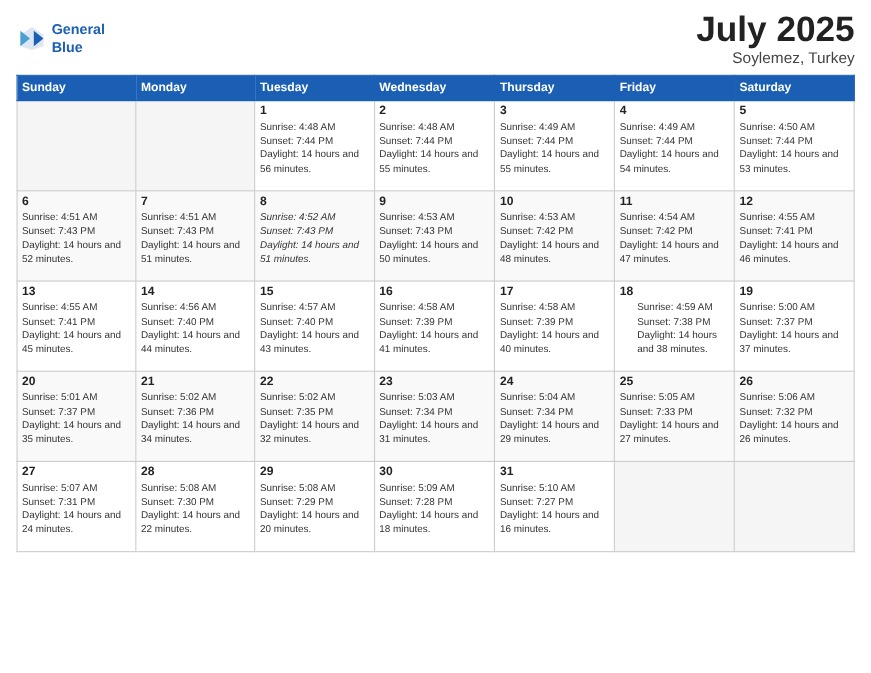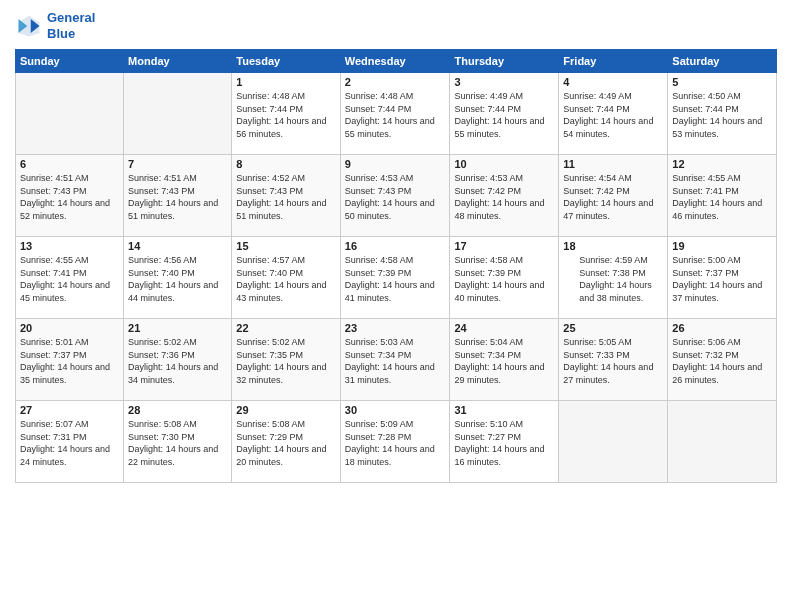--- a/index.html
+++ b/index.html
@@ -103,20 +103,24 @@
         <rect x="0" y="0" width="32" height="32" fill="white"></rect>
         <polygon points="16,4 28,12 28,24 16,28 4,24 4,12" fill="#1a5fb4" opacity="0.15"></polygon>
         <path d="M18 8 L28 16 L18 24 Z" fill="#1a5fb4"></path>
         <path d="M4 8 L14 16 L4 24 Z" fill="#4a9fd4"></path>
       </svg>
       <div class="logo-text">
         <div>General</div>
         <div>Blue</div>
       </div>
     </div>
+    <div class="title-block">
+      <div class="month-title">July 2025</div>
+      <div class="location">Soylemez, Turkey</div>
+    </div>
   </div>
 
   <table class="calendar">
     <thead>
       <tr>
       <th>Sunday</th>
           <th>Monday</th>
           <th>Tuesday</th>
           <th>Wednesday</th>
           <th>Thursday</th>
@@ -167,21 +171,21 @@
 Daylight: 14 hours and 52 minutes.</div>
           </td>
           <td>
             <span class="day-number">7</span>
             <div class="day-detail" style="white-space: pre-line;">Sunrise: 4:51 AM
 Sunset: 7:43 PM
 Daylight: 14 hours and 51 minutes.</div>
           </td>
           <td>
             <span class="day-number">8</span>
-            <div class="day-detail" style="white-space: pre-line;">Sunrise: 4:52 AM
+            <div class="day-detail" style="white-space: pre-line; font-style: italic;">Sunrise: 4:52 AM
 Sunset: 7:43 PM
 Daylight: 14 hours and 51 minutes.</div>
           </td>
           <td>
             <span class="day-number">9</span>
             <div class="day-detail" style="white-space: pre-line;">Sunrise: 4:53 AM
 Sunset: 7:43 PM
 Daylight: 14 hours and 50 minutes.</div>
           </td>
           <td>

